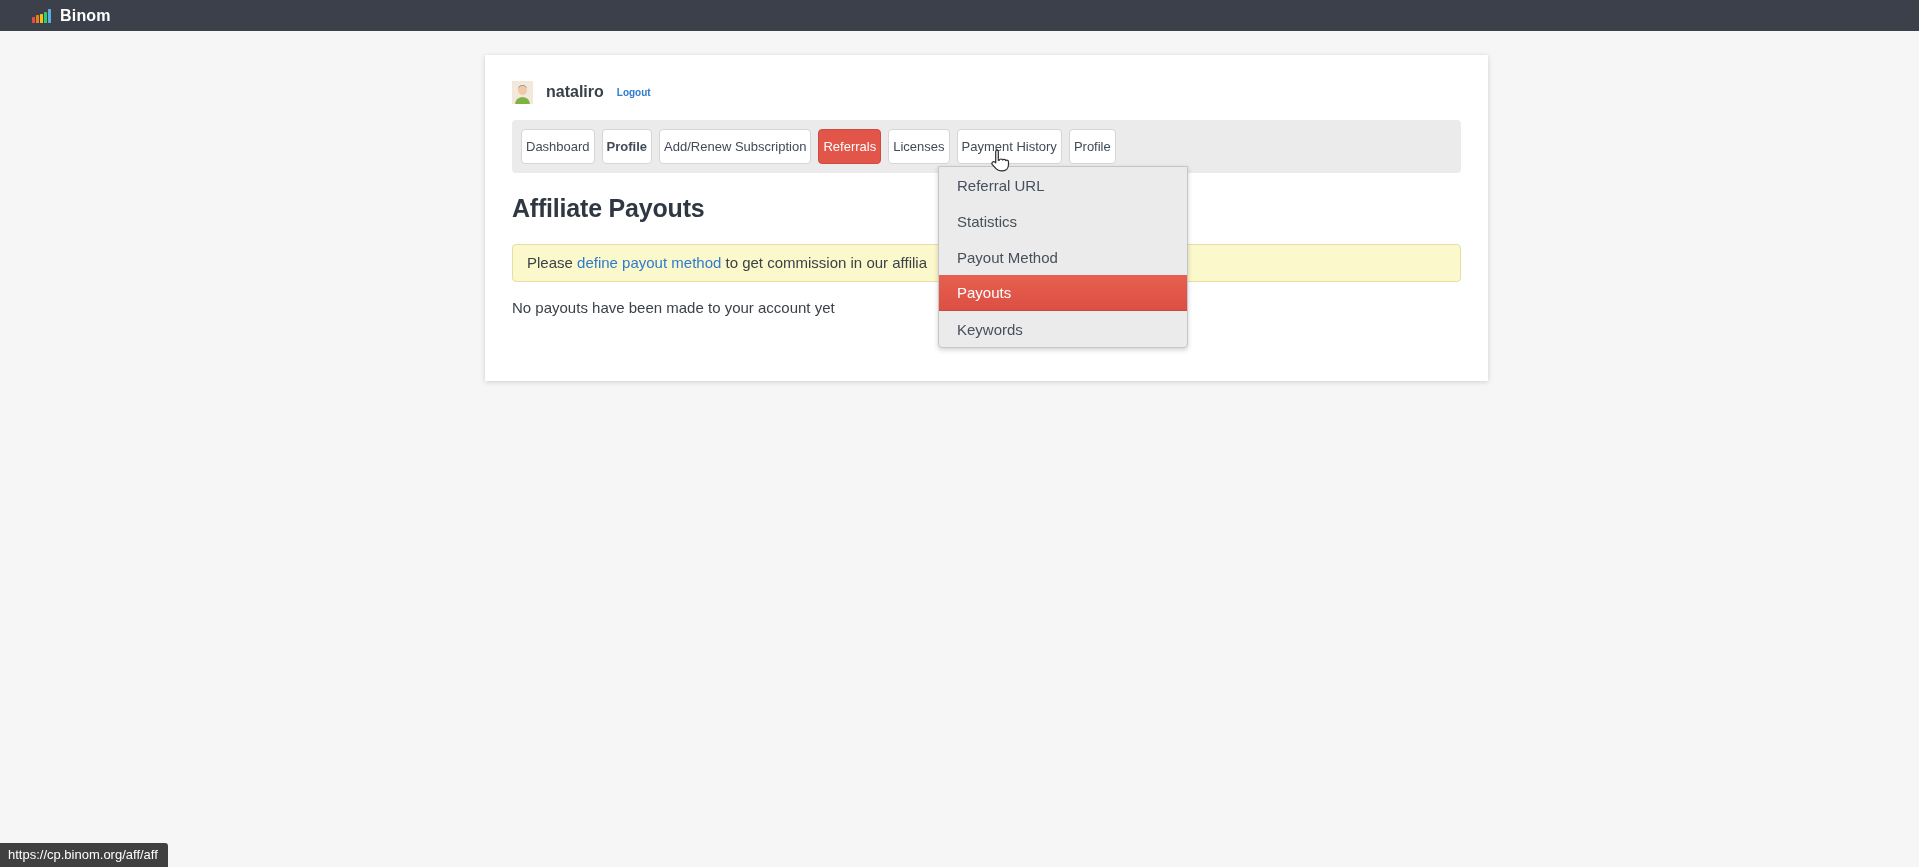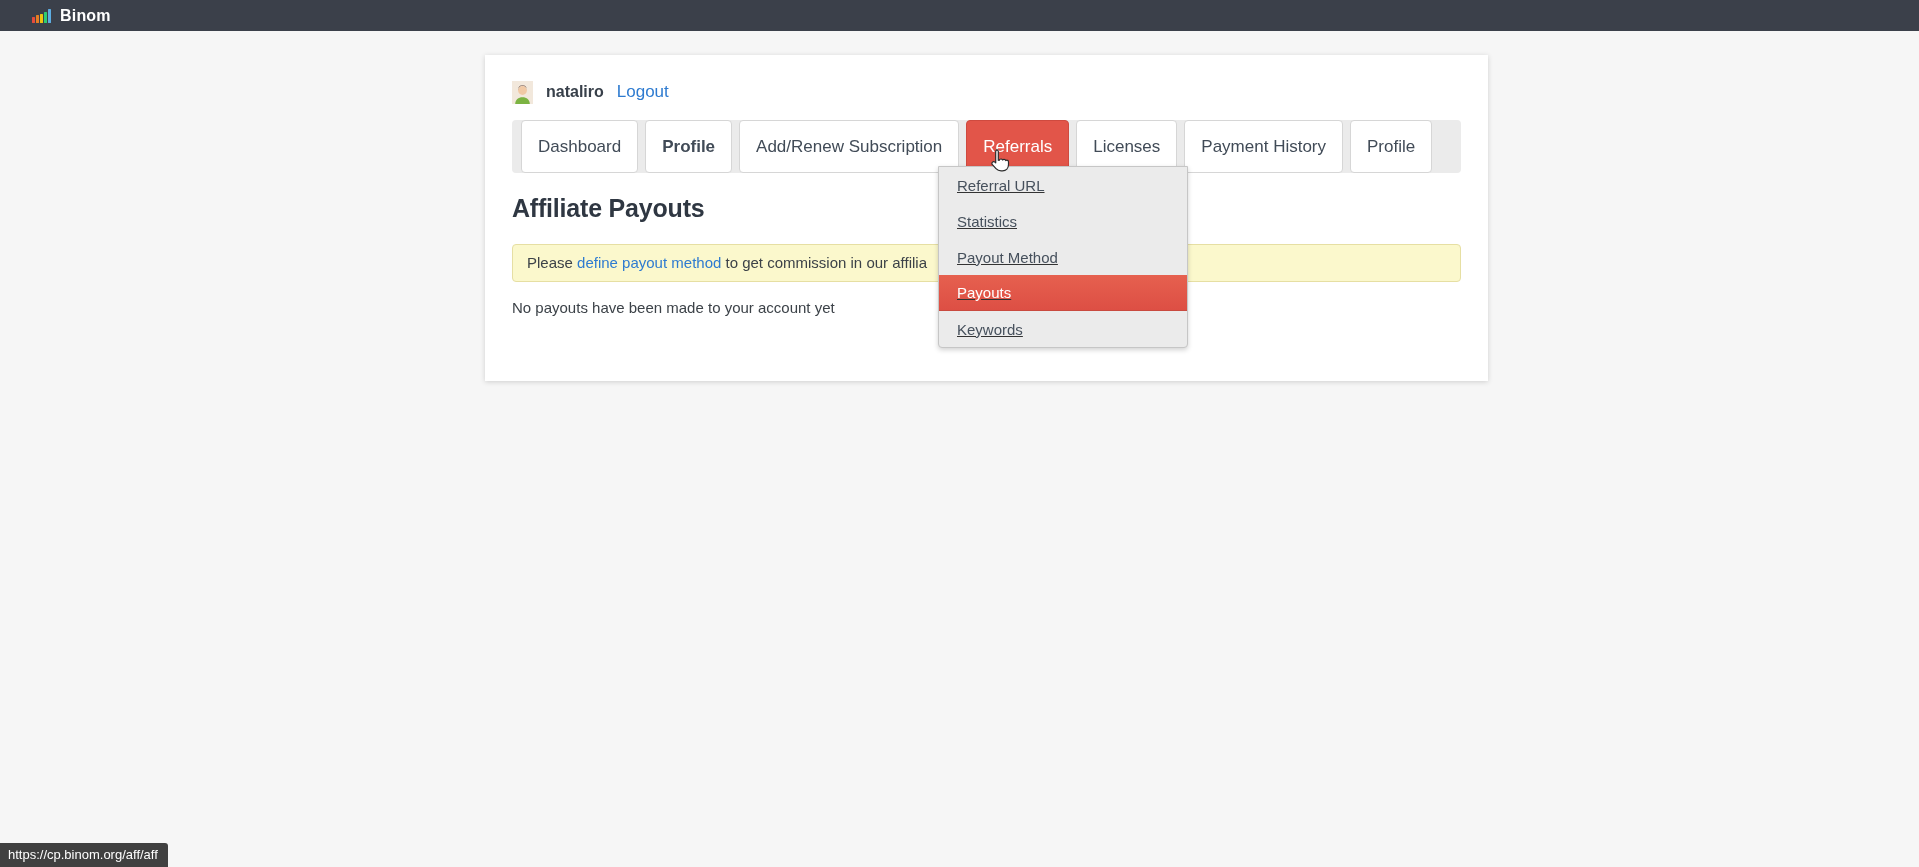--- a/index.html
+++ b/index.html
@@ -33,31 +33,31 @@
     position: absolute; left: 460px; top: 55px; width: 1003px; height: 326px;
     background: #fff;
     box-shadow: 0 1px 5px rgba(0,0,0,0.16);
     margin-left: 25px;
   }
   .card-inner { padding: 25px 27px 0 27px; }
 
   .user-row { display: flex; align-items: center; gap: 13px; height: 24px; }
   .avatar { width: 21px; height: 23px; display: inline-block; overflow: hidden; }
   .user-name { font-size: 16px; font-weight: bold; color: #38404a; }
-  .logout-link { font-size: 17px; font-weight: normal; color: #2e7bd0; text-decoration: none; cursor: pointer; }
+  .logout-link { font-size: 10px; font-weight: bold; color: #2e7bd0; text-decoration: none; cursor: pointer; }
 
   
   .nav {
     margin-top: 16px; height: 53px; background: #ebebeb; border-radius: 4px;
     display: flex; align-items: center; gap: 7px; padding: 0 9px;
   }
   .nav-btn {
-    height: 53px; padding: 0 16px; background: #fff;
+    height: 35px; padding: 0 4px; background: #fff;
     border: 1px solid #d6d6d6; border-radius: 4px;
-    font-family: inherit; font-size: 17px; color: #414b57;
+    font-family: inherit; font-size: 13px; color: #414b57;
     display: flex; align-items: center; cursor: pointer; white-space: nowrap;
   }
   .nav-btn.bold { font-weight: bold; }
   .nav-btn.active {
     background: #e25549; border-color: #cf4a3f; color: #fff;
   }
 
   
   .page-title { margin-top: 21px; font-size: 25px; font-weight: bold; color: #2f3742; letter-spacing: -0.2px; }
 
@@ -69,21 +69,21 @@
   }
   .notice a { color: #2e7bd0; cursor: pointer; }
 
   .empty-msg { margin-top: 17px; font-size: 15px; color: #3c4248; }
 
   
   .dropdown {
     position: absolute; left: 938px; top: 166px; width: 250px;
     background: #ebebeb; border: 1px solid #c6c6c6; border-radius: 0 0 4px 4px;
     box-shadow: 0 2px 5px rgba(0,0,0,0.18);
-    z-index: 20; overflow: hidden; text-decoration: underline;
+    z-index: 20; overflow: hidden;
   }
   .dropdown-item {
     height: 36px; display: flex; align-items: center;
     padding-left: 18px; font-size: 15px; color: #46505c; cursor: pointer;
   }
   .dropdown-item.active {
     background: linear-gradient(#e6604f, #dd4f44);
     color: #fff;
     border-bottom: 1px solid #c94a3f;
   }

